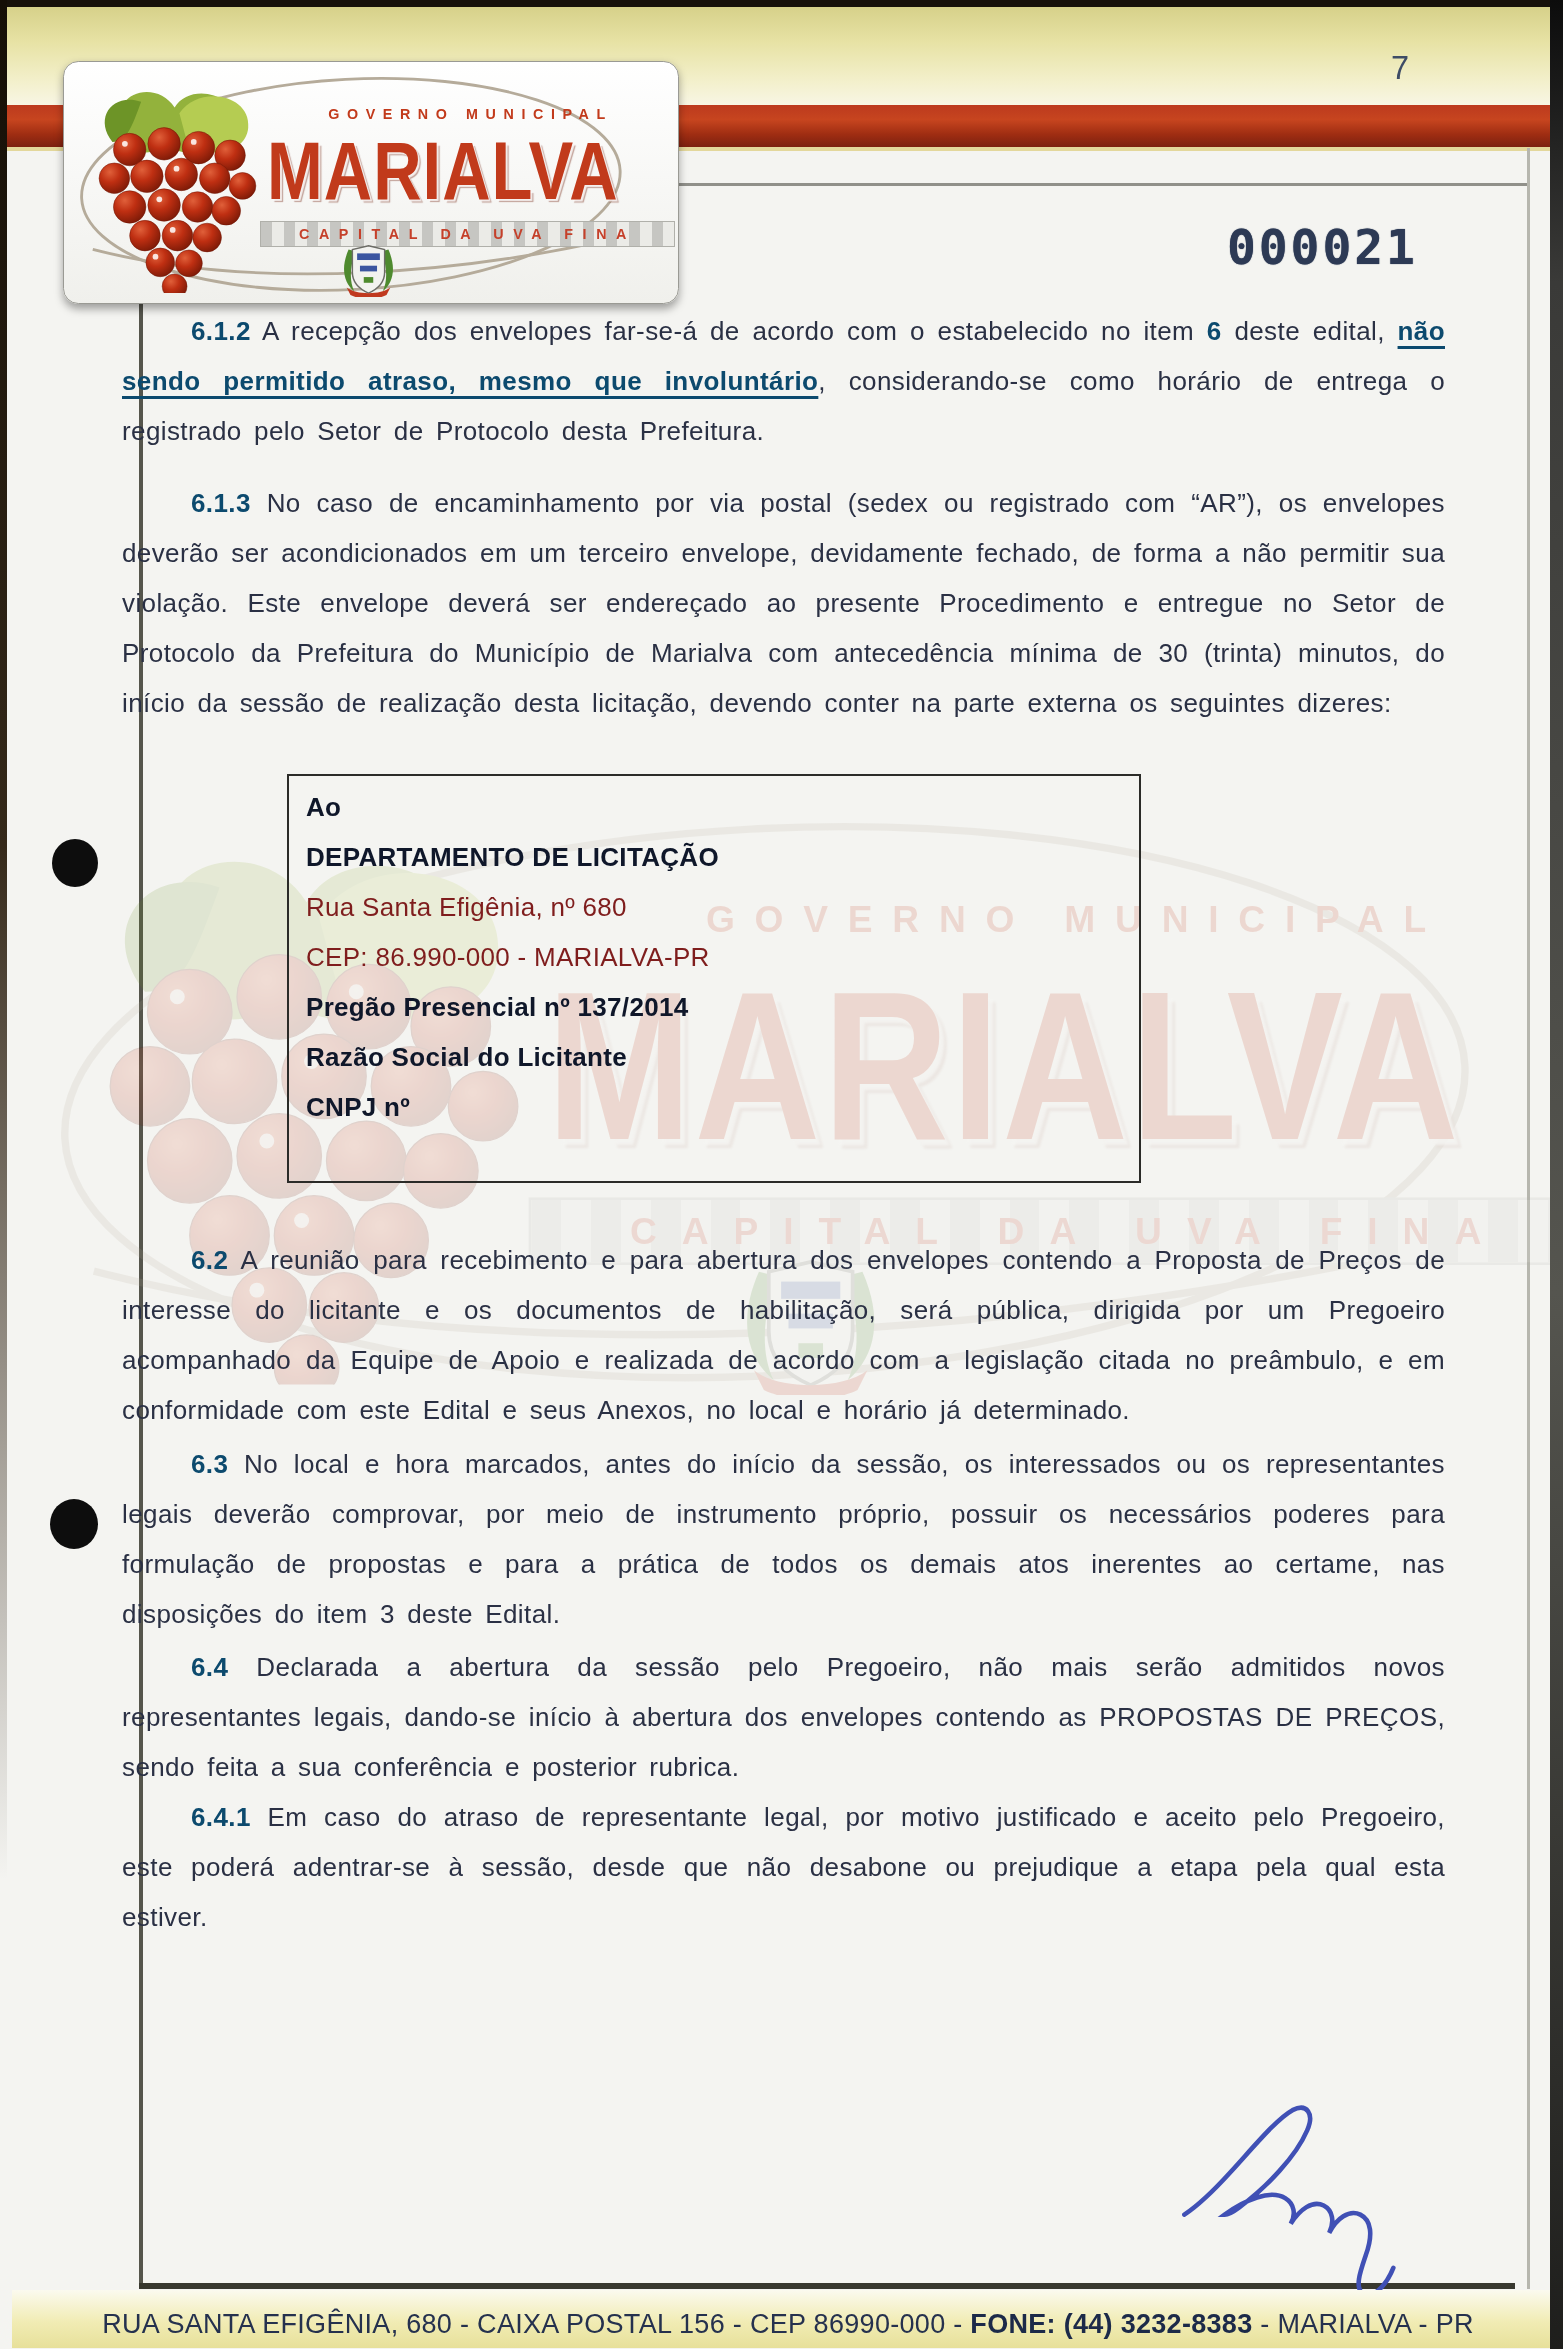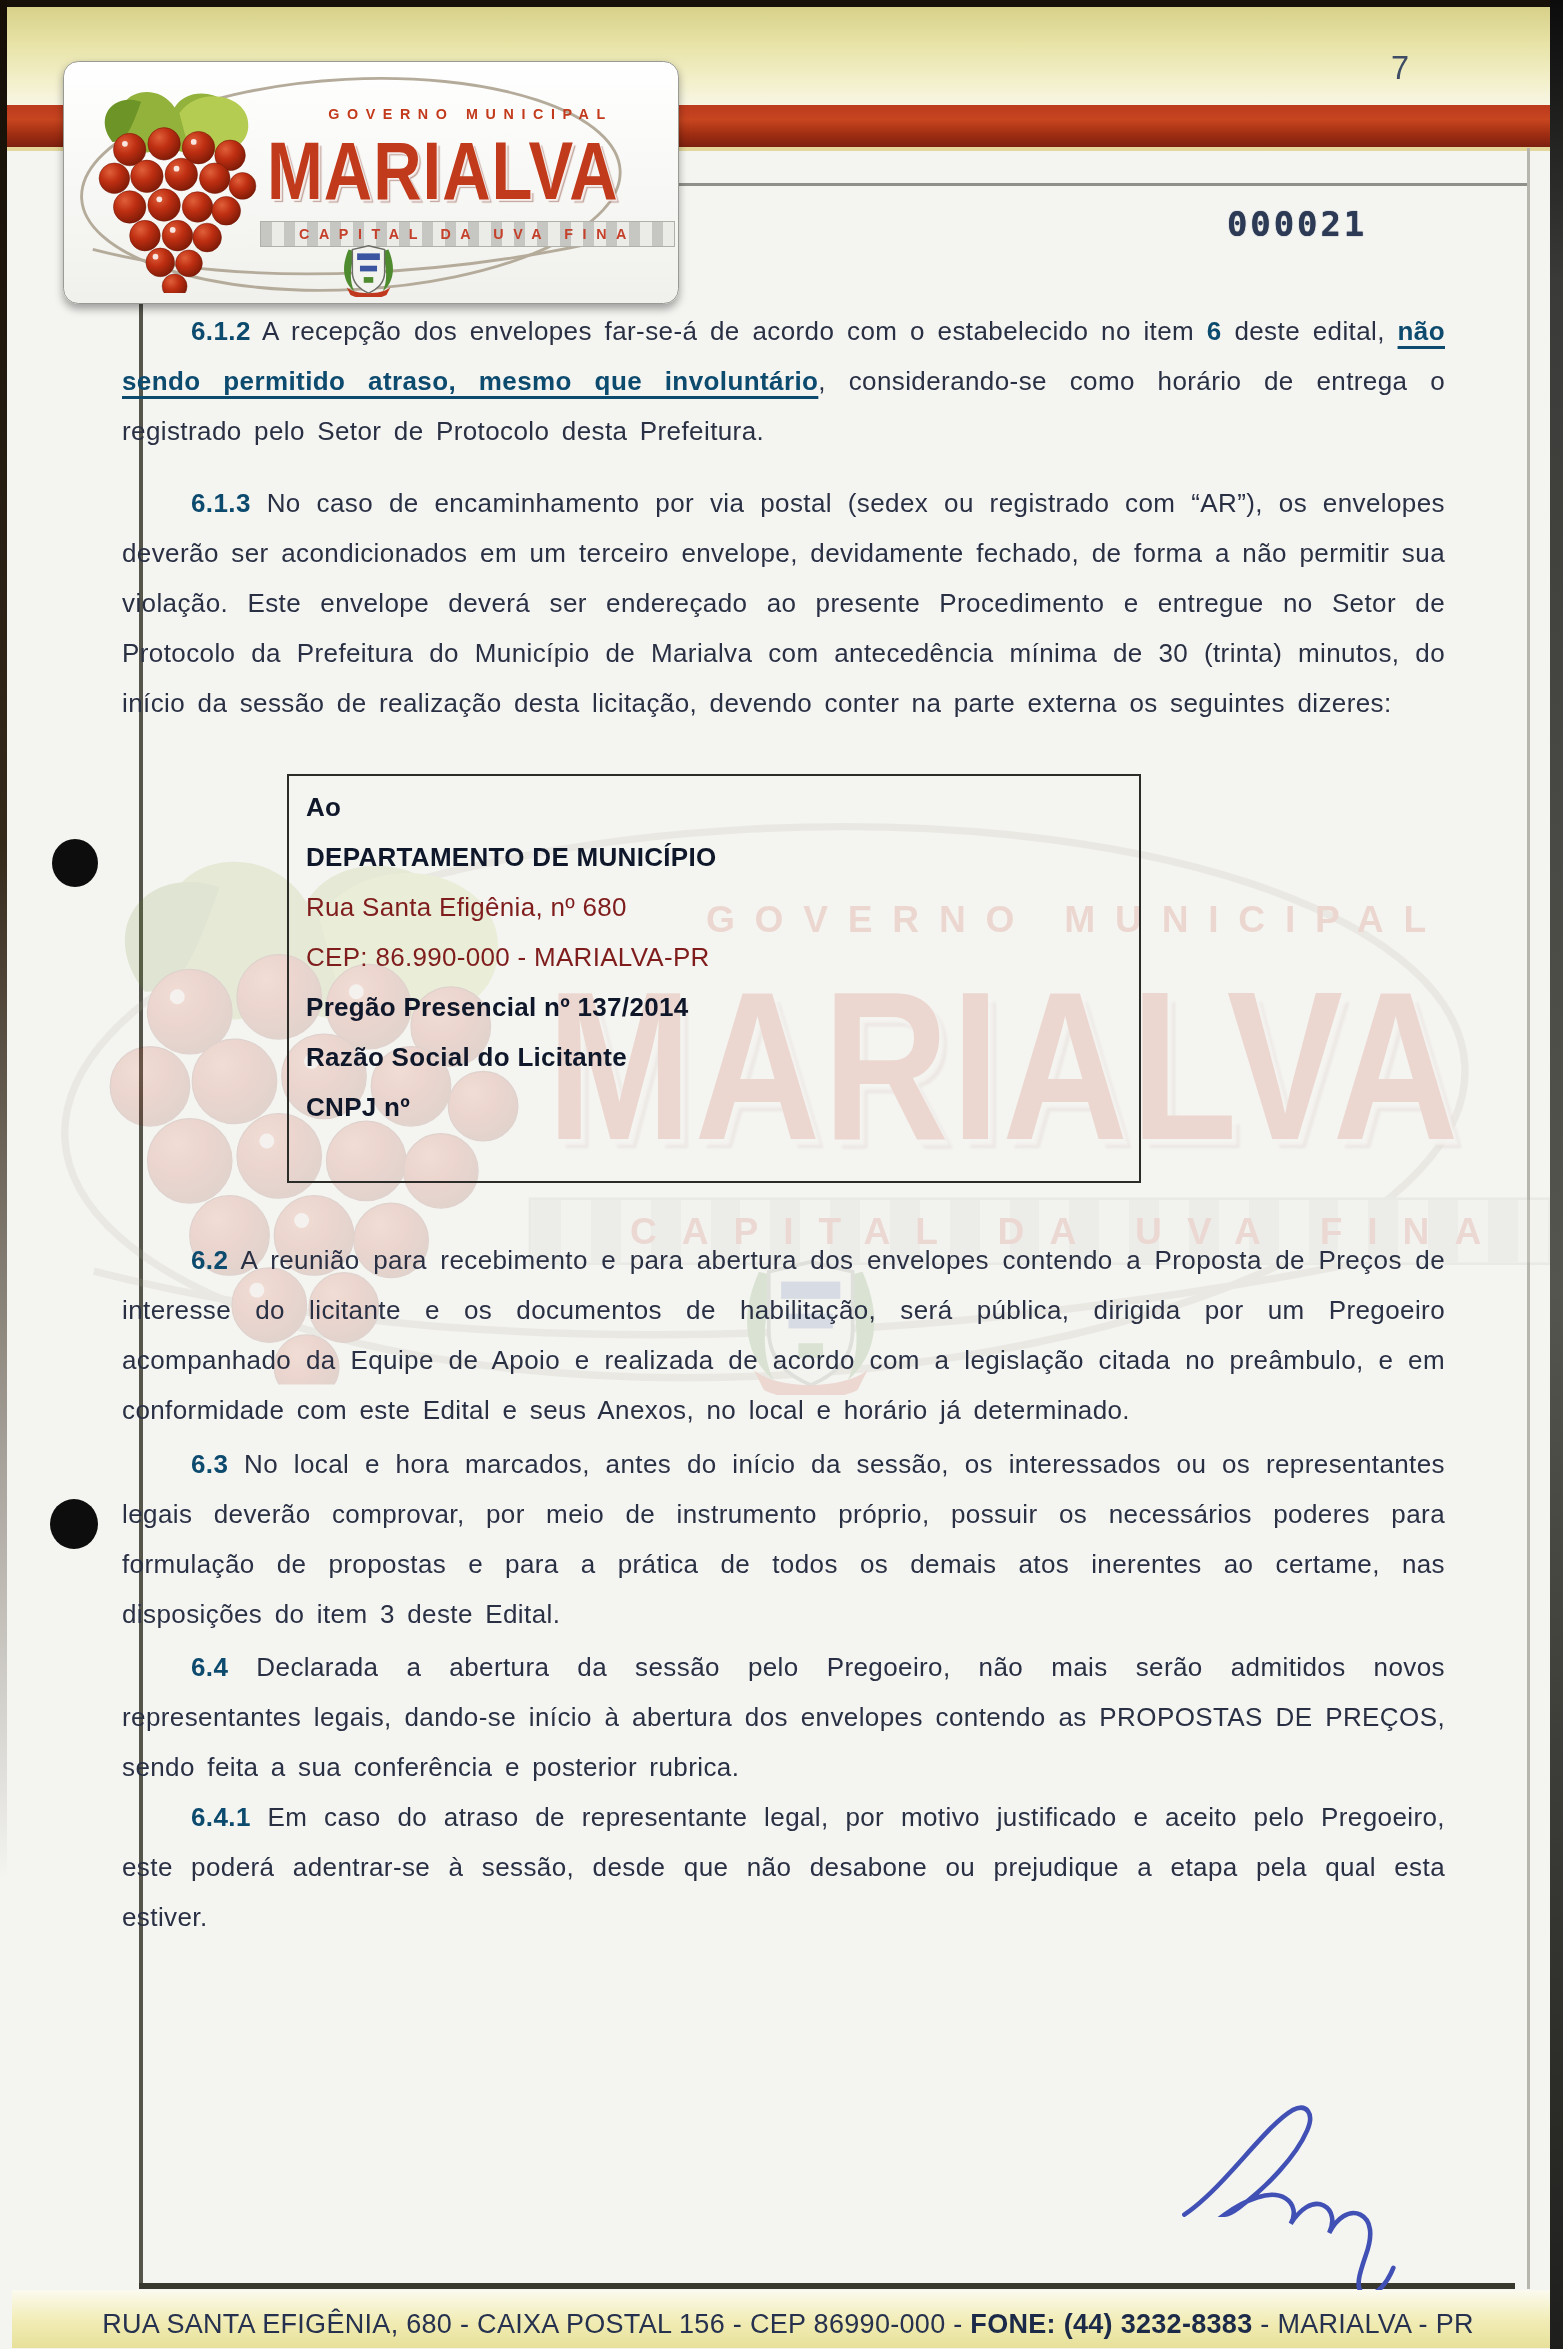--- a/index.html
+++ b/index.html
@@ -21,22 +21,22 @@
   .bar-red:after{content:"";position:absolute;left:0;right:0;bottom:-3.8px;height:3.8px;background:#e3d79b;}
 
   
   .frame-top{position:absolute;left:139px;top:183px;width:1391px;height:2.9px;background:#90908a;}
   .frame-left{position:absolute;left:139px;top:183px;width:3.8px;height:2104px;background:#55554c;}
   .frame-bottom{position:absolute;left:139px;top:2283px;width:1376px;height:5.7px;background:#38382f;}
   .inner-line-right{position:absolute;left:1527px;top:148px;width:2.9px;height:2141px;background:#b6b6ae;}
 
   
   .page-number{position:absolute;left:1391px;top:50px;font-size:32.5px;color:#3e4c66;}
-  .stamp{position:absolute;left:1227px;top:204px;font-family:"DejaVu Sans Mono",monospace;
-         font-weight:bold;font-size:34px;letter-spacing:2.9px;color:#2d3a55;text-shadow:0 0 1px #2d3a55;}
+  .stamp{position:absolute;left:1227px;top:219px;font-family:"DejaVu Sans Mono",monospace;
+         font-weight:bold;font-size:48px;letter-spacing:2.9px;color:#2d3a55;text-shadow:0 0 1px #2d3a55;}
 
   
   .logo-card{position:absolute;left:63px;top:61px;width:614px;height:241px;
              background:linear-gradient(180deg,#ffffff,#f0f0ec);border:1.9px solid #9a9a94;
              border-radius:15.3px;box-shadow:0 4.8px 8.6px rgba(0,0,0,.35);z-index:10;}
   .logo-art{position:absolute;left:0;top:0;width:612px;height:239px;}
   .logo-art .vine{position:absolute;left:0;top:0;}
   .logo-art .grapes{position:absolute;left:9.6px;top:13.4px;}
   .logo-art .gov{position:absolute;left:201px;top:44px;width:411px;text-align:center;
                  font-size:14.3px;font-weight:bold;letter-spacing:7.6px;color:#c23a1b;}
@@ -228,21 +228,21 @@
       <p class="body-par" style="top: 306px;"><span class="b ">6.1.2</span><span class=""> A recepção dos envelopes far-se-á de acordo com o estabelecido no item </span><span class="b ">6</span><span class=""> deste edital, </span><span class="b u">não sendo permitido atraso, mesmo que involuntário</span><span class="">, considerando-se como horário de entrega o registrado pelo Setor de Protocolo desta Prefeitura.</span></p>
       <p class="body-par" style="top: 478px;"><span class="b ">6.1.3</span><span class=""> No caso de encaminhamento por via postal (sedex ou registrado com “AR”), os envelopes deverão ser acondicionados em um terceiro envelope, devidamente fechado, de forma a não permitir sua violação. Este envelope deverá ser endereçado ao presente Procedimento e entregue no Setor de Protocolo da Prefeitura do Município de Marialva com antecedência mínima de 30 (trinta) minutos, do início da sessão de realização desta licitação, devendo conter na parte externa os seguintes dizeres:</span></p>
       <p class="body-par" style="top: 1235px;"><span class="b ">6.2</span><span class=""> A reunião para recebimento e para abertura dos envelopes contendo a Proposta de Preços de interesse do licitante e os documentos de habilitação, será pública, dirigida por um Pregoeiro acompanhado da Equipe de Apoio e realizada de acordo com a legislação citada no preâmbulo, e em conformidade com este Edital e seus Anexos, no local e horário já determinado.</span></p>
       <p class="body-par" style="top: 1439px;"><span class="b ">6.3</span><span class=""> No local e hora marcados, antes do início da sessão, os interessados ou os representantes legais deverão comprovar, por meio de instrumento próprio, possuir os necessários poderes para formulação de propostas e para a prática de todos os demais atos inerentes ao certame, nas disposições do item 3 deste Edital.</span></p>
       <p class="body-par" style="top: 1642px;"><span class="b ">6.4</span><span class=""> Declarada a abertura da sessão pelo Pregoeiro, não mais serão admitidos novos representantes legais, dando-se início à abertura dos envelopes contendo as PROPOSTAS DE PREÇOS, sendo feita a sua conferência e posterior rubrica.</span></p>
       <p class="body-par" style="top: 1792px;"><span class="b ">6.4.1</span><span class=""> Em caso do atraso de representante legal, por motivo justificado e aceito pelo Pregoeiro, este poderá adentrar-se à sessão, desde que não desabone ou prejudique a etapa pela qual esta estiver.</span></p>
     </div>
 
   <div class="address-box" id="address-box">
       <div class="addr-line bold">Ao</div>
-      <div class="addr-line bold">DEPARTAMENTO DE MUNICÍPIO</div>
+      <div class="addr-line bold">DEPARTAMENTO DE LICITAÇÃO</div>
       <div class="addr-line">Rua Santa Efigênia, nº 680</div>
       <div class="addr-line">CEP: 86.990-000 - MARIALVA-PR</div>
       <div class="addr-line bold">Pregão Presencial nº 137/2014</div>
       <div class="addr-line bold">Razão Social do Licitante</div>
       <div class="addr-line bold">CNPJ nº</div>
     </div>
 
   <svg class="signature" width="296" height="220" viewBox="0 0 300 240">
     <path d="M14,148 C26,140 44,124 64,102 C88,76 114,44 132,34 C148,26 156,38 148,56 C136,84 104,118 74,140 C66,146 62,148 58,148 C80,132 108,120 124,130 C134,136 136,148 130,158 C140,142 154,132 166,138 C176,143 178,156 172,168 C180,152 194,142 206,148 C218,154 220,170 212,192 C206,210 200,226 208,234 C218,242 234,226 242,206" fill="none" stroke="#4050b5" stroke-width="5" stroke-linecap="round"></path>
   </svg>

